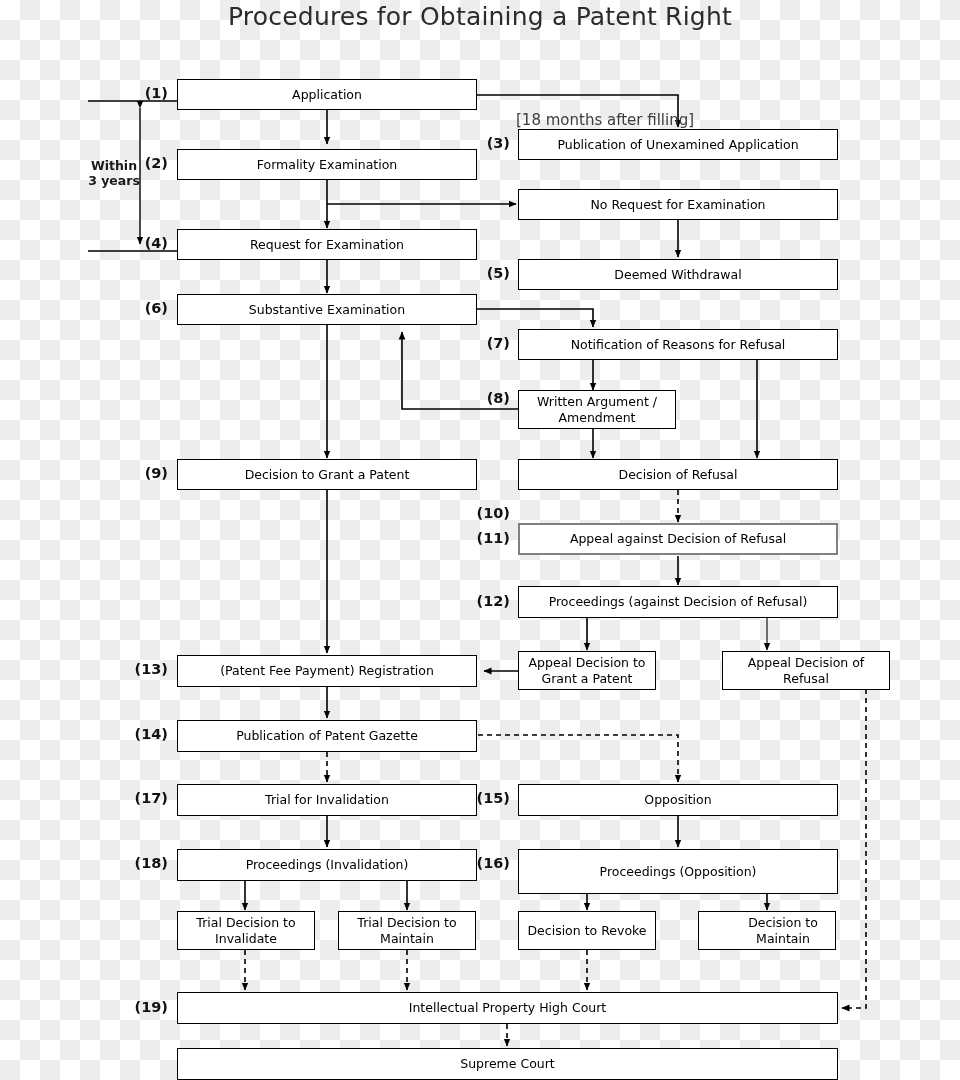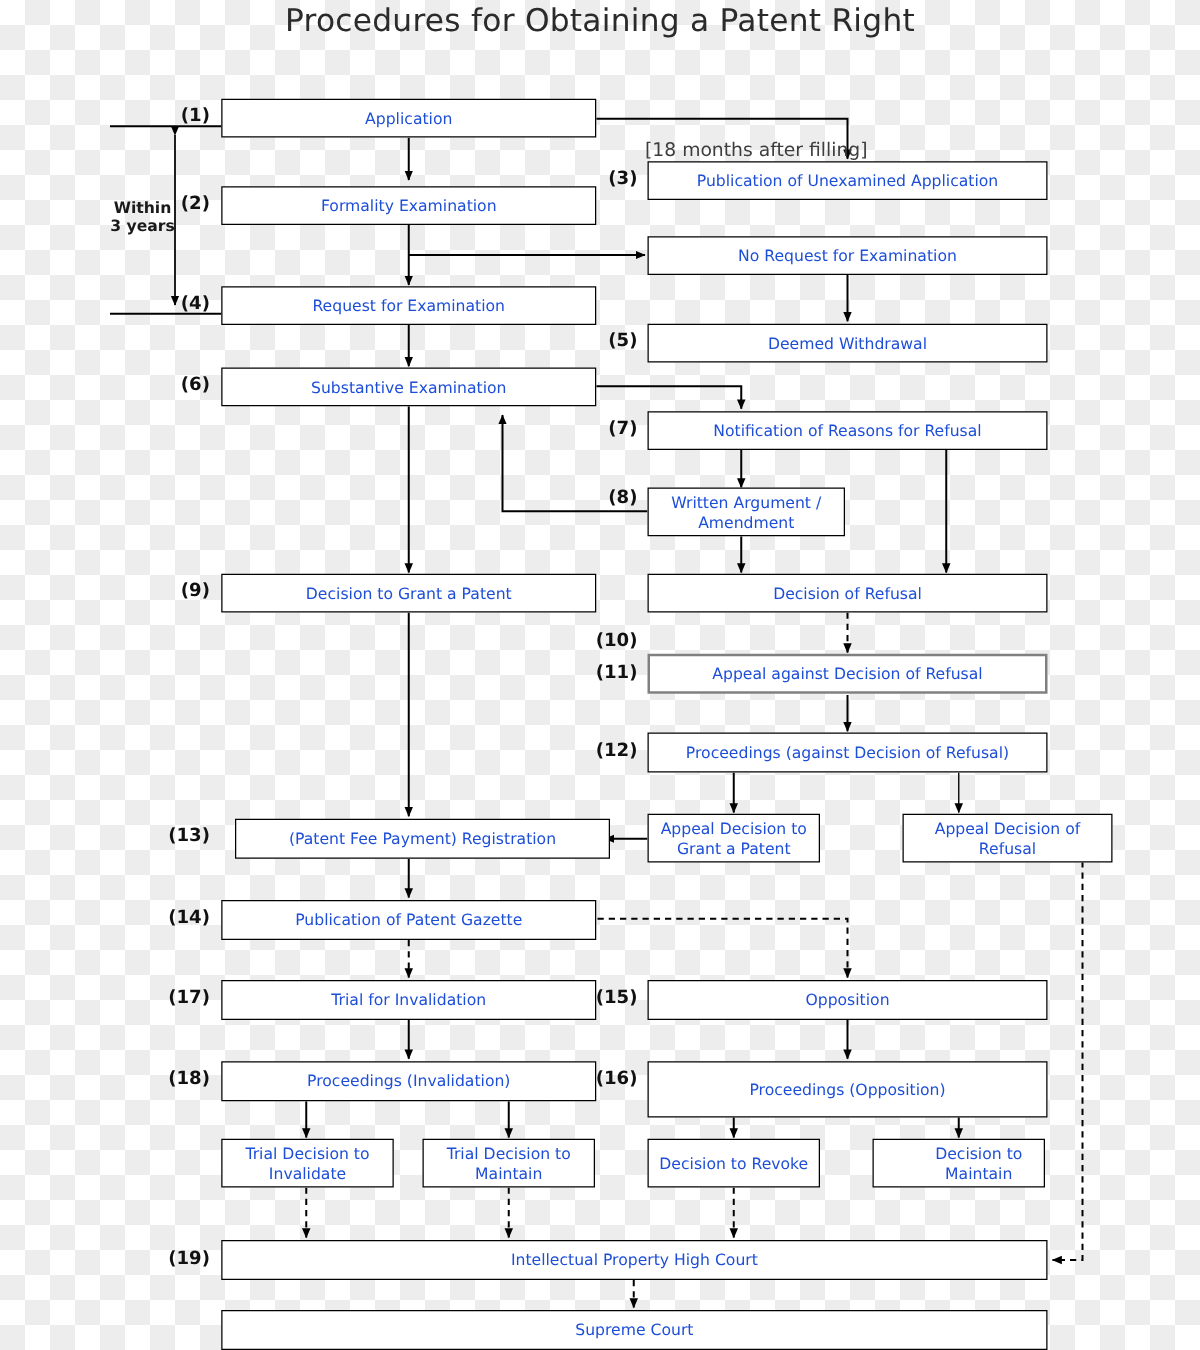--- a/index.html
+++ b/index.html
@@ -50,21 +50,21 @@
   .node {
     position: absolute;
     box-sizing: border-box;
     background: #ffffff;
     border: 1.6px solid #000000;
     display: flex;
     align-items: center;
     justify-content: center;
     text-align: center;
     font-size: 12.5px;
-    color: #1d4ed8;
+    color: #000000;
     line-height: 1.25;
     padding: 0 4px;
   }
   .node.gray-border {
     border: 2px solid #808080;
   }
 
   .step-num {
     position: absolute;
     font-size: 14.5px;
@@ -226,21 +226,21 @@
   <div class="node" style="left:518px; top:459px; width:320px; height:31px;">Decision of Refusal</div>
 
   <div class="node gray-border" style="left:518px; top:523px; width:320px; height:32px;">Appeal against Decision of Refusal</div>
 
   <div class="node" style="left:518px; top:586px; width:320px; height:32px;">Proceedings (against Decision of Refusal)</div>
 
   <div class="node" style="left:518px; top:651px; width:138px; height:39px;">Appeal Decision to Grant a Patent</div>
 
   <div class="node" style="left:698px; top:651px; width:168px; height:39px;margin-left:24px;">Appeal Decision of Refusal</div>
 
-  <div class="node" style="left:177px; top:655px; width:300px; height:32px;margin-left:11px;">(Patent Fee Payment) Registration</div>
+  <div class="node" style="left:177px; top:655px; width:300px; height:32px;">(Patent Fee Payment) Registration</div>
 
   <div class="node" style="left:177px; top:720px; width:300px; height:32px;">Publication of Patent Gazette</div>
 
   <div class="node" style="left:177px; top:784px; width:300px; height:32px;">Trial for Invalidation</div>
 
   <div class="node" style="left:518px; top:784px; width:320px; height:32px;">Opposition</div>
 
   <div class="node" style="left:177px; top:849px; width:300px; height:32px;">Proceedings (Invalidation)</div>
 
   <div class="node" style="left:518px; top:849px; width:320px; height:45px;">Proceedings (Opposition)</div>

